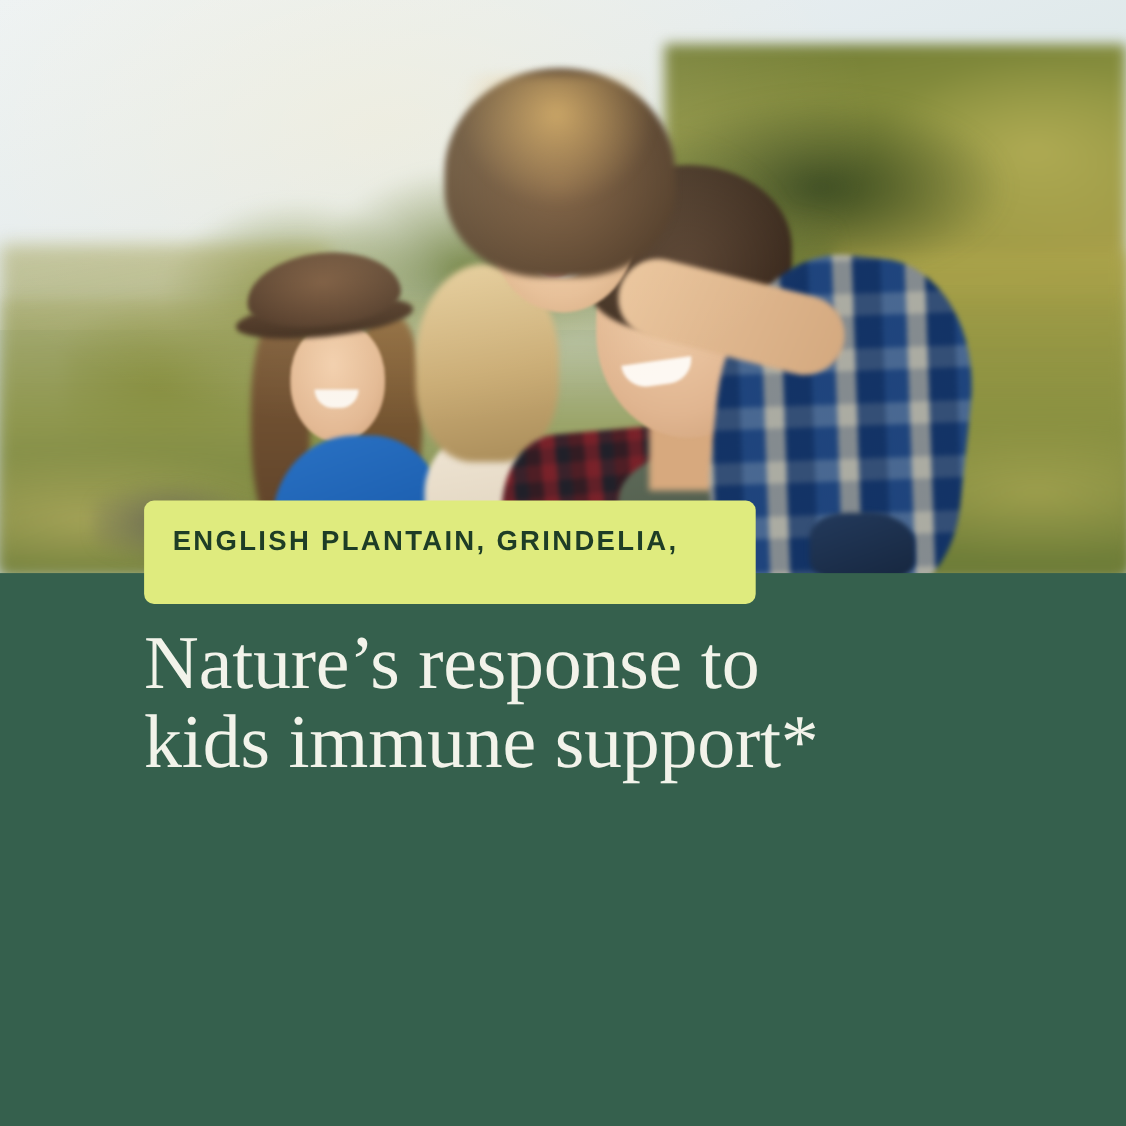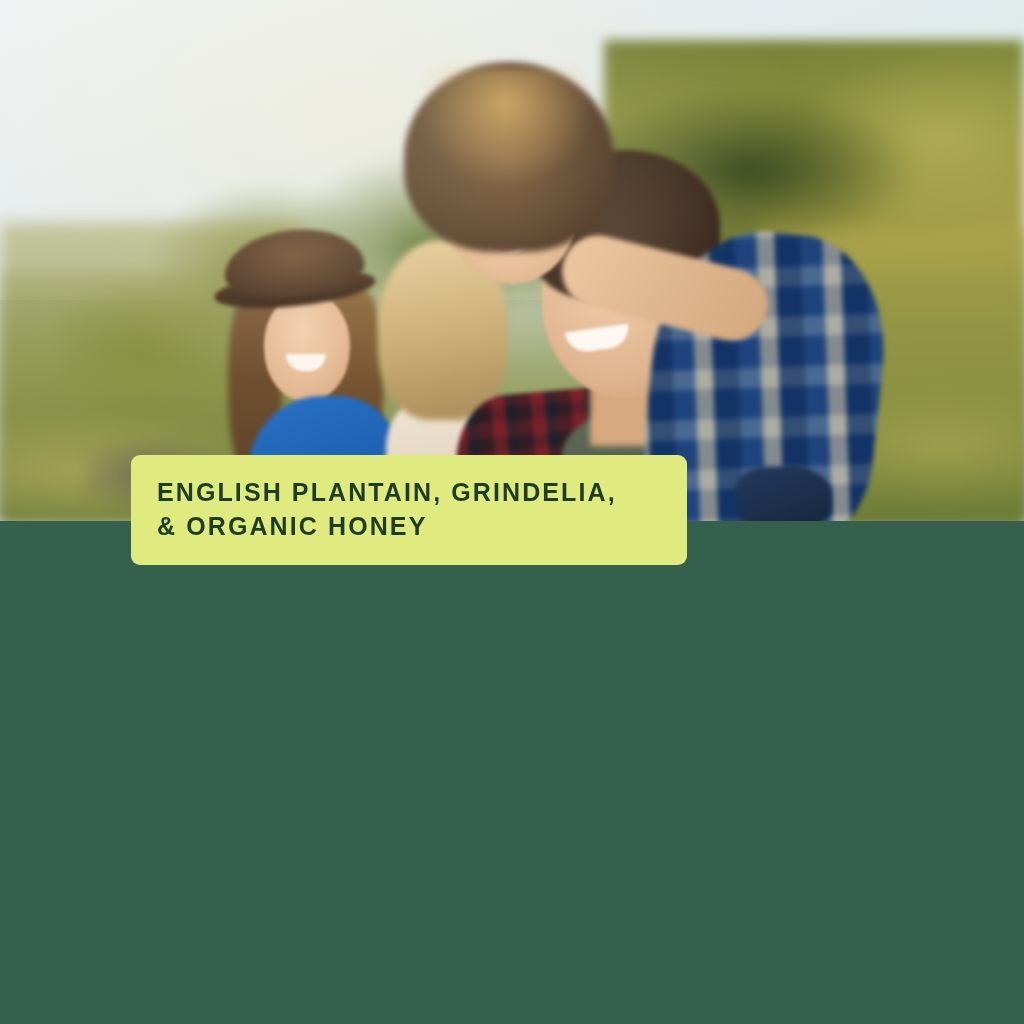--- a/index.html
+++ b/index.html
@@ -146,21 +146,21 @@
   
   .sunwash{position:absolute;left:0;top:0;width:1024px;height:522px;
     background:radial-gradient(ellipse 620px 380px at 34% 22%, rgba(255,238,190,.30), rgba(255,238,190,0) 72%);
     pointer-events:none;}
 
   
   .panel{position:absolute;left:0;top:521px;width:1024px;height:503px;background:#35604d;}
 
   
   .badge{position:absolute;left:131px;top:455px;width:556px;
-    background:#dfeb7e;border-radius:9px;padding:20px 26px 22px 26px;box-sizing:border-box;}
+    background:#dfeb7e;border-radius:9px;padding:20px 26px 40px 26px;box-sizing:border-box;}
   .badge-line{font-family:"Liberation Sans",sans-serif;
     font-size:25px;font-weight:700;letter-spacing:2.1px;color:#1e3d26;line-height:1.36;
     white-space:nowrap;}
 
   
   .headline{position:absolute;left:131px;top:566px;width:860px;}
   .hl{font-family:"Liberation Serif",serif;font-size:69px;font-weight:400;
     color:#f2f3ea;line-height:1.05;letter-spacing:-.2px;white-space:nowrap;}
 
   
@@ -221,18 +221,21 @@
       <div class="k1-shoe"></div>
     </div>
 
     <div class="sunwash"></div>
   </div>
 
   <div class="panel"></div>
 
   <div class="badge">
     <div class="badge-line">ENGLISH PLANTAIN, GRINDELIA,</div>
-    <div class="badge-line">&amp; ORGANIC HONEY</div>
   </div>
 
+  <div class="headline">
+    <div class="hl">Nature’s response to</div>
+    <div class="hl">kids immune support*</div>
+  </div>
 
 
 </div>
 
 </body></html>

